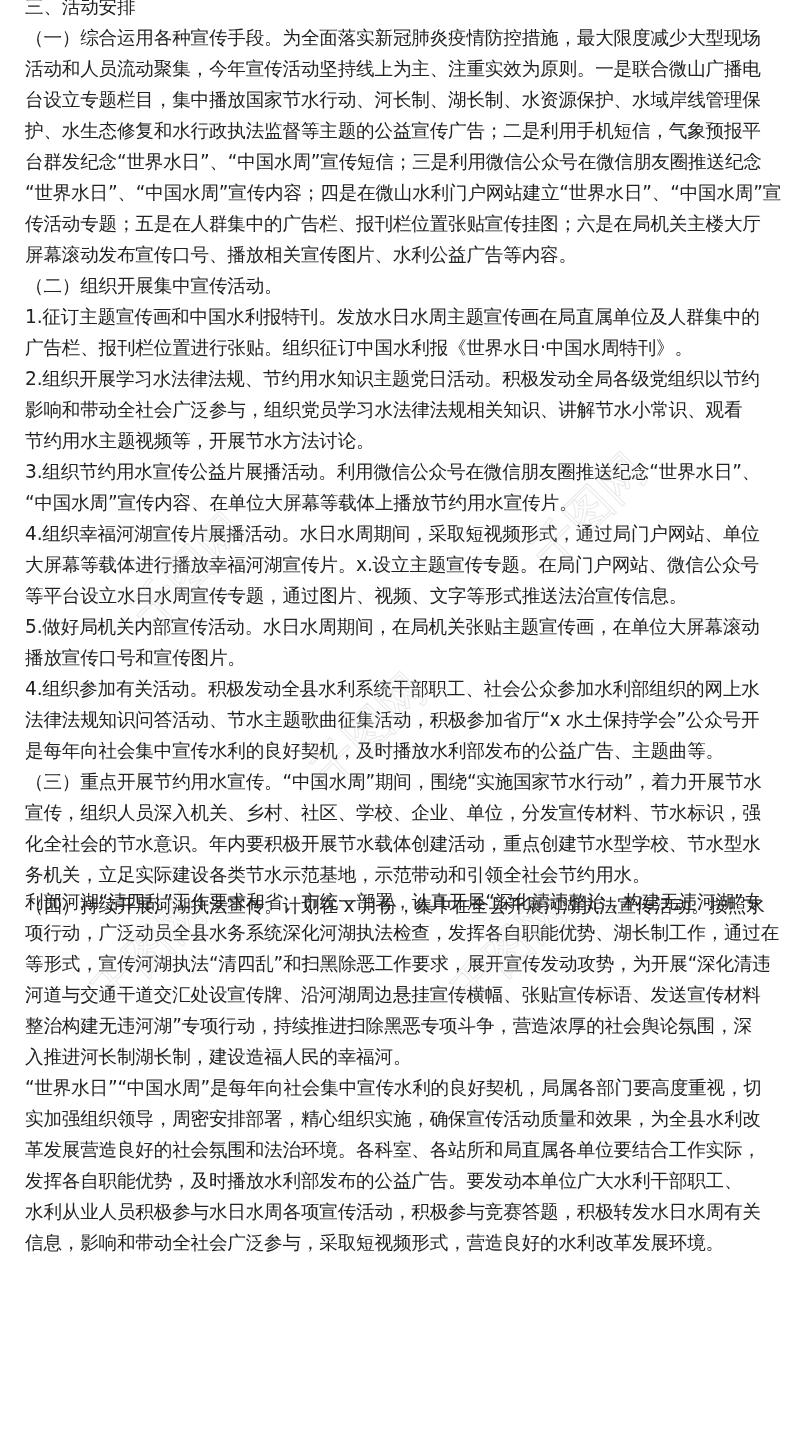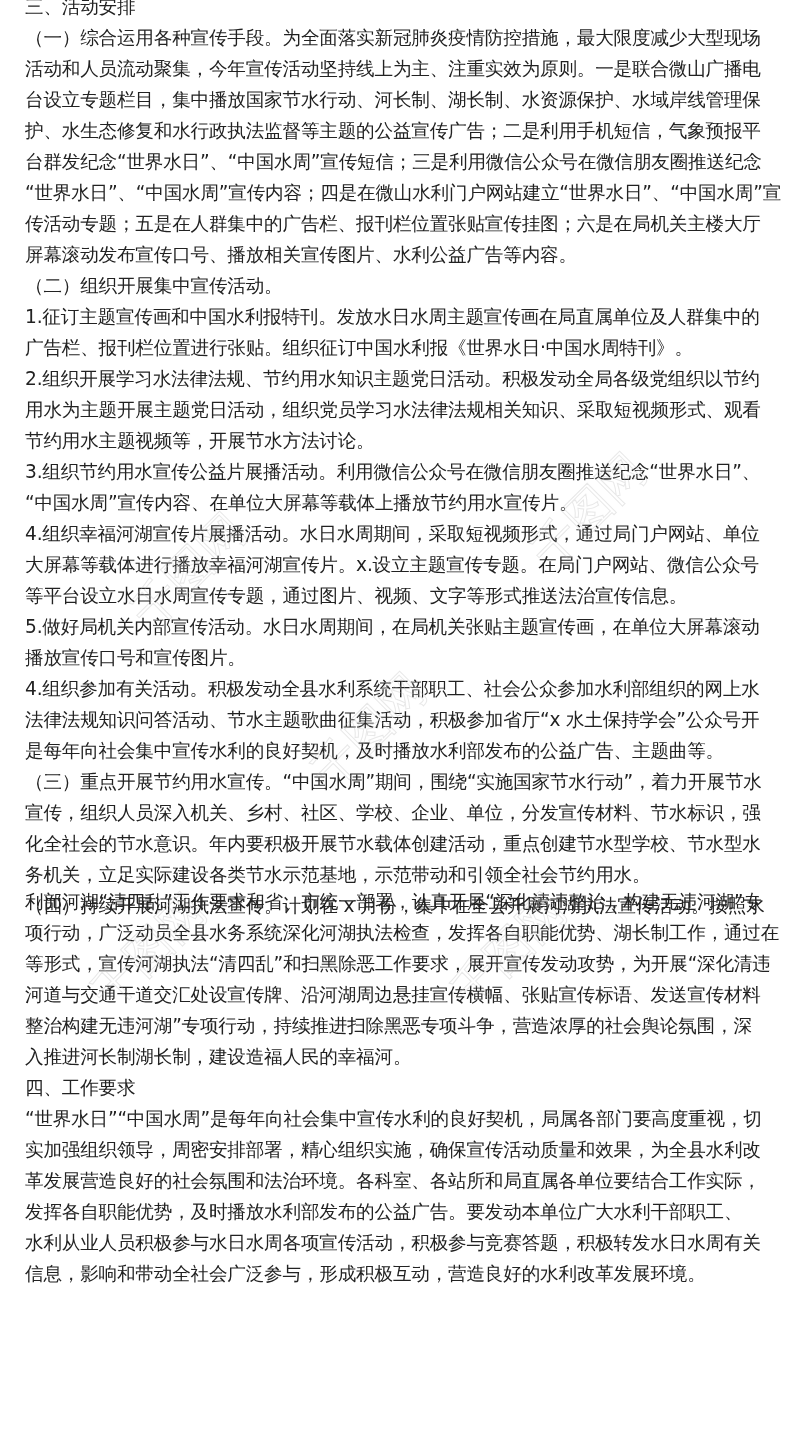--- a/index.html
+++ b/index.html
@@ -26,21 +26,21 @@
     <div class="line">台设立专题栏目，集中播放国家节水行动、河长制、湖长制、水资源保护、水域岸线管理保</div>
     <div class="line">护、水生态修复和水行政执法监督等主题的公益宣传广告；二是利用手机短信，气象预报平</div>
     <div class="line">台群发纪念“世界水日”、“中国水周”宣传短信；三是利用微信公众号在微信朋友圈推送纪念</div>
     <div class="line">“世界水日”、“中国水周”宣传内容；四是在微山水利门户网站建立“世界水日”、“中国水周”宣</div>
     <div class="line">传活动专题；五是在人群集中的广告栏、报刊栏位置张贴宣传挂图；六是在局机关主楼大厅</div>
     <div class="line">屏幕滚动发布宣传口号、播放相关宣传图片、水利公益广告等内容。</div>
     <div class="line">（二）组织开展集中宣传活动。</div>
     <div class="line">1.征订主题宣传画和中国水利报特刊。发放水日水周主题宣传画在局直属单位及人群集中的</div>
     <div class="line">广告栏、报刊栏位置进行张贴。组织征订中国水利报《世界水日·中国水周特刊》。</div>
     <div class="line">2.组织开展学习水法律法规、节约用水知识主题党日活动。积极发动全局各级党组织以节约</div>
-    <div class="line">用水为主题开展主题党日活动，组织党员学习水法律法规相关知识、采取短视频形式、观看</div>
+    <div class="line">影响和带动全社会广泛参与，组织党员学习水法律法规相关知识、讲解节水小常识、观看</div>
     <div class="line">节约用水主题视频等，开展节水方法讨论。</div>
     <div class="line">3.组织节约用水宣传公益片展播活动。利用微信公众号在微信朋友圈推送纪念“世界水日”、</div>
     <div class="line">“中国水周”宣传内容、在单位大屏幕等载体上播放节约用水宣传片。</div>
     <div class="line">4.组织幸福河湖宣传片展播活动。水日水周期间，采取短视频形式，通过局门户网站、单位</div>
     <div class="line">大屏幕等载体进行播放幸福河湖宣传片。x.设立主题宣传专题。在局门户网站、微信公众号</div>
     <div class="line">等平台设立水日水周宣传专题，通过图片、视频、文字等形式推送法治宣传信息。</div>
     <div class="line">5.做好局机关内部宣传活动。水日水周期间，在局机关张贴主题宣传画，在单位大屏幕滚动</div>
     <div class="line">播放宣传口号和宣传图片。</div>
     <div class="line">4.组织参加有关活动。积极发动全县水利系统干部职工、社会公众参加水利部组织的网上水</div>
     <div class="line">法律法规知识问答活动、节水主题歌曲征集活动，积极参加省厅“x 水土保持学会”公众号开</div>
@@ -52,27 +52,26 @@
     <div class="line">（四）持续开展河湖执法宣传。计划在 x 月份，集中在全县开展河湖执法宣传活动。按照水</div>
   </div>
 
   <div class="block" style="top:886px;">
     <div class="line">利部河湖“清四乱”工作要求和省、市统一部署，认真开展“深化清违整治，构建无违河湖”专</div>
     <div class="line">项行动，广泛动员全县水务系统深化河湖执法检查，发挥各自职能优势、湖长制工作，通过在</div>
     <div class="line">等形式，宣传河湖执法“清四乱”和扫黑除恶工作要求，展开宣传发动攻势，为开展“深化清违</div>
     <div class="line">河道与交通干道交汇处设宣传牌、沿河湖周边悬挂宣传横幅、张贴宣传标语、发送宣传材料</div>
     <div class="line">整治构建无违河湖”专项行动，持续推进扫除黑恶专项斗争，营造浓厚的社会舆论氛围，深</div>
     <div class="line">入推进河长制湖长制，建设造福人民的幸福河。</div>
-    <div class="line">四、工作要求</div>
     <div class="line">“世界水日”“中国水周”是每年向社会集中宣传水利的良好契机，局属各部门要高度重视，切</div>
     <div class="line">实加强组织领导，周密安排部署，精心组织实施，确保宣传活动质量和效果，为全县水利改</div>
     <div class="line">革发展营造良好的社会氛围和法治环境。各科室、各站所和局直属各单位要结合工作实际，</div>
     <div class="line">发挥各自职能优势，及时播放水利部发布的公益广告。要发动本单位广大水利干部职工、</div>
     <div class="line">水利从业人员积极参与水日水周各项宣传活动，积极参与竞赛答题，积极转发水日水周有关</div>
-    <div class="line">信息，影响和带动全社会广泛参与，形成积极互动，营造良好的水利改革发展环境。</div>
+    <div class="line">信息，影响和带动全社会广泛参与，采取短视频形式，营造良好的水利改革发展环境。</div>
   </div>
 
   <div class="watermark" style="left:120px; top:540px;">千图网</div>
   <div class="watermark" style="left:520px; top:480px;">千图网</div>
   <div class="watermark" style="left:300px; top:700px;">千图网</div>
   <div class="watermark" style="left:80px; top:920px;">千图网</div>
   <div class="watermark" style="left:440px; top:920px;">千图网</div>
 
 </div>
 

